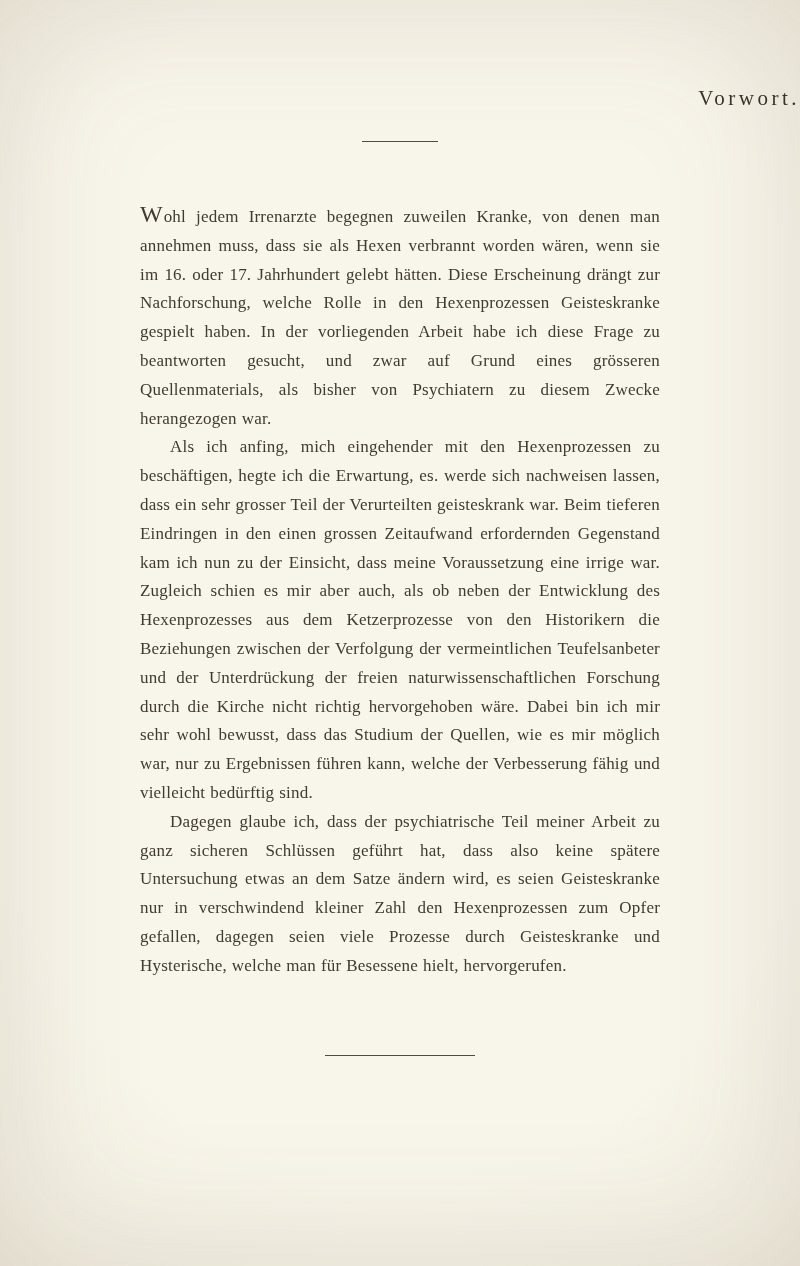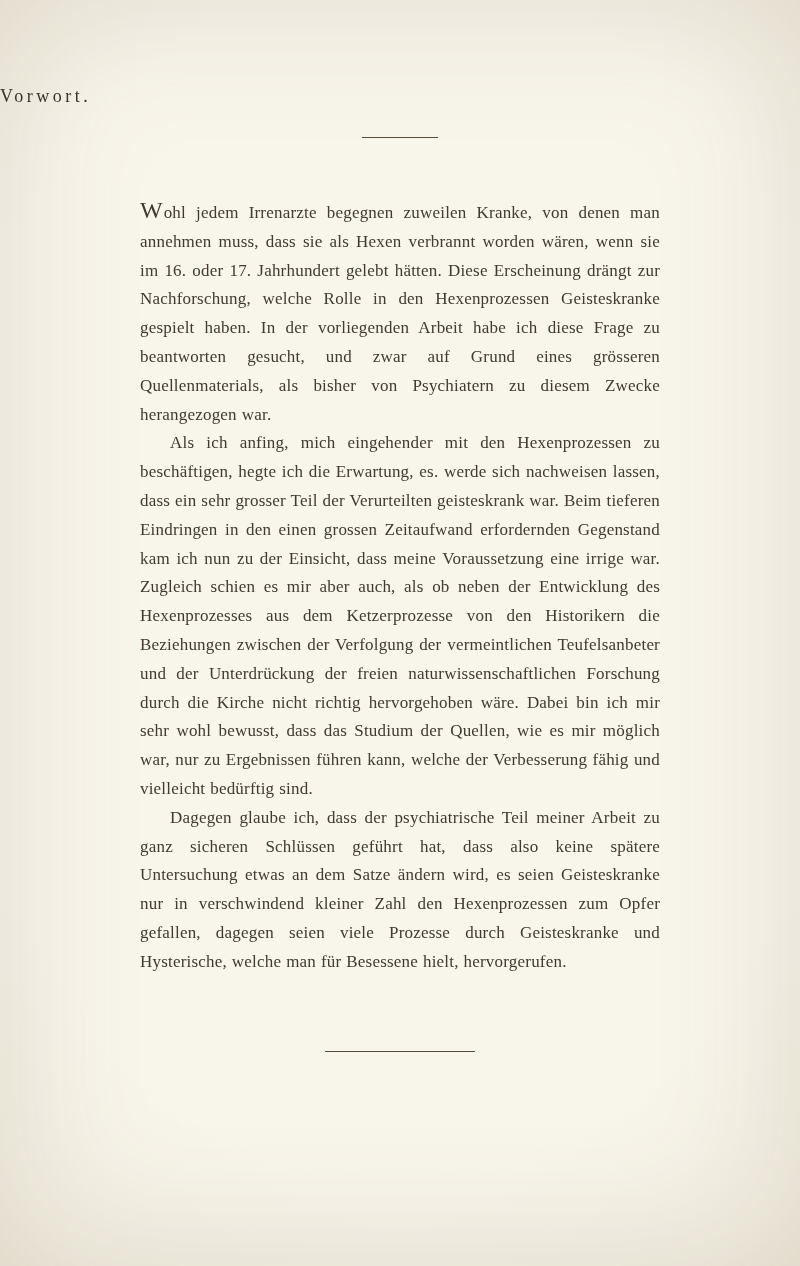--- a/index.html
+++ b/index.html
@@ -18,22 +18,22 @@
     width: 800px;
     height: 1266px;
     box-sizing: border-box;
     background: radial-gradient(ellipse 115% 95% at 50% 45%, #f8f5eb 50%, #ede8d9 92%, #e5dfcd 100%);
     box-shadow: inset 0 0 150px rgba(110, 95, 60, 0.16);
     color: #3e382f;
     overflow: hidden;
   }
   .title {
     margin: 86px 0 0 0;
-    text-align: left;
-    font-size: 18px;
+    text-align: right;
+    font-size: 21px;
     font-weight: 400;
     letter-spacing: 3.5px;
     color: #39342b;
   }
   .title-rule {
     width: 76px;
     height: 0;
     border: none;
     border-top: 1.5px solid #554c3c;
     margin: 30px auto 0 auto;

